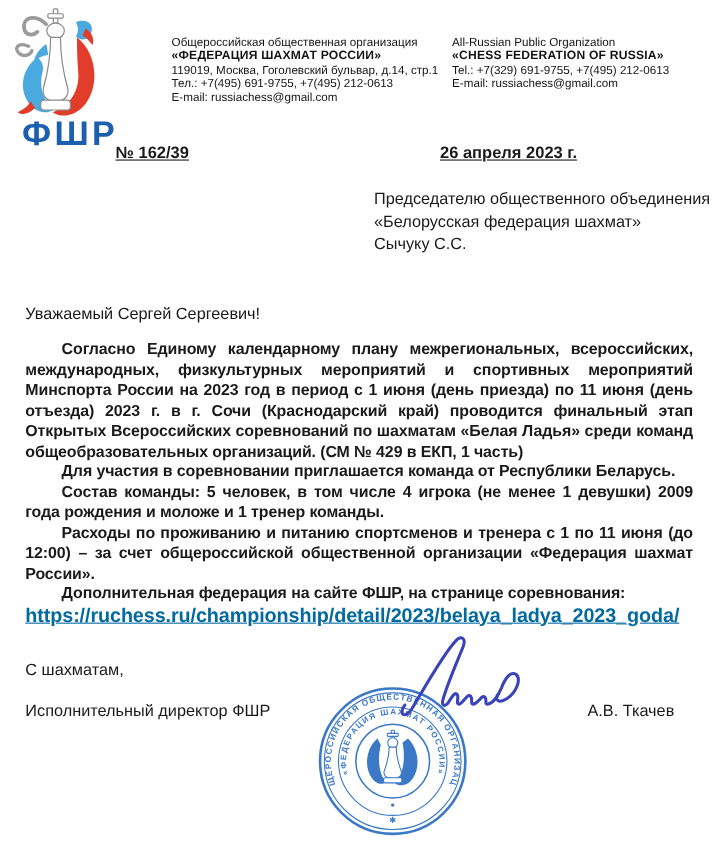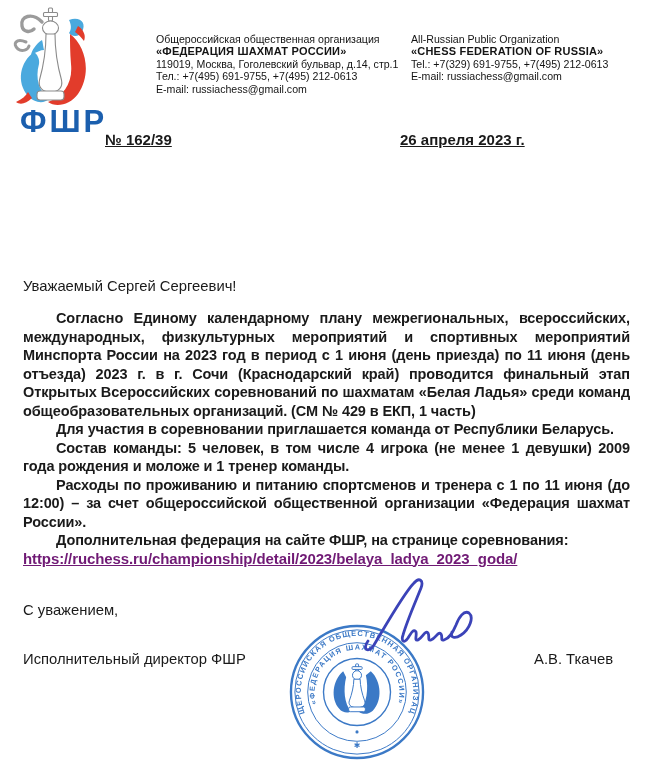--- a/index.html
+++ b/index.html
@@ -33,28 +33,28 @@
     position:absolute; left:23px; top:278px; width:607px;
     text-align:left; font-size:14.8px;
   }
   
   .body-block {
     position:absolute; left:23px; top:309px; width:607px;
     font-size:14.5px; line-height:18.5px; letter-spacing:-0.1px;font-weight:bold;
   }
   .body-block p { text-align:justify; text-indent:33px; }
   .site-link {
-    display:inline-block; color:#701a75; text-decoration:underline;
-    cursor:pointer; font-size:15px;
+    display:inline-block; color:#0369a1; text-decoration:underline;
+    cursor:pointer; font-size:18px;
   }
   
   .closing { position:absolute; left:23px; top:602px; font-size:14.8px; }
   .sign-row {
     position:absolute; left:23px; top:639px; width:590px;
-    display:flex; justify-content:space-between; font-size:14.8px;margin-top:12px;
+    display:flex; justify-content:space-between; font-size:14.8px;
   }
   .stamp-svg { position:absolute; left:288px; top:623px; opacity:0.93; }
   .signature-svg { position:absolute; left:358px; top:577px; }
   .stamp-ring-text { font-family:"Liberation Sans", sans-serif; font-weight:bold; fill:#2d6fc2; }
 </style>
 </head>
 <body>
 
 <div class="page">
 
@@ -94,33 +94,38 @@
   <div class="org-col org-en">
     <div>All-Russian Public Organization</div>
     <div class="org-title">«CHESS FEDERATION OF RUSSIA»</div>
     <div>Tel.: +7(329) 691-9755, +7(495) 212-0613</div>
     <div>E-mail: russiachess@gmail.com</div>
   </div>
 
   <div class="doc-number">№ 162/39</div>
   <div class="doc-date">26 апреля 2023 г.</div>
 
+  <div class="addressee">
+    <div>Председателю общественного объединения</div>
+    <div>«Белорусская федерация шахмат»</div>
+    <div>Сычуку С.С.</div>
+  </div>
 
   <div class="salutation">Уважаемый Сергей Сергеевич!</div>
 
   <div class="body-block">
     <p>Согласно Единому календарному плану межрегиональных, всероссийских, международных, физкультурных мероприятий и спортивных мероприятий Минспорта России на 2023 год в период с 1 июня (день приезда) по 11 июня (день отъезда) 2023 г. в г. Сочи (Краснодарский край) проводится финальный этап Открытых Всероссийских соревнований по шахматам «Белая Ладья» среди команд общеобразовательных организаций. (СМ № 429 в ЕКП, 1 часть)</p>
     <p>Для участия в соревновании приглашается команда от Республики Беларусь.</p>
     <p>Состав команды: 5 человек, в том числе 4 игрока (не менее 1 девушки) 2009 года рождения и моложе и 1 тренер команды.</p>
     <p>Расходы по проживанию и питанию спортсменов и тренера с 1 по 11 июня (до 12:00) – за счет общероссийской общественной организации «Федерация шахмат России».</p>
     <p>Дополнительная федерация на сайте ФШР, на странице соревнования:</p>
     <a class="site-link">https://ruchess.ru/championship/detail/2023/belaya_ladya_2023_goda/</a>
   </div>
 
-  <div class="closing">С уважением,</div>
+  <div class="closing">С шахматам,</div>
   <div class="sign-row">
     <span>Исполнительный директор ФШР</span>
     <span>А.В. Ткачев</span>
   </div>
 
   <svg class="stamp-svg" width="138" height="138" viewBox="0 0 140 140" xmlns="http://www.w3.org/2000/svg">
     <defs>
       <path id="arcOuter" d="M16.4,89.5 A57,57 0 1 1 123.6,89.5" fill="none"></path>
       <path id="arcInner" d="M28.5,81.1 A43,43 0 1 1 111.5,81.1" fill="none"></path>
     </defs>

